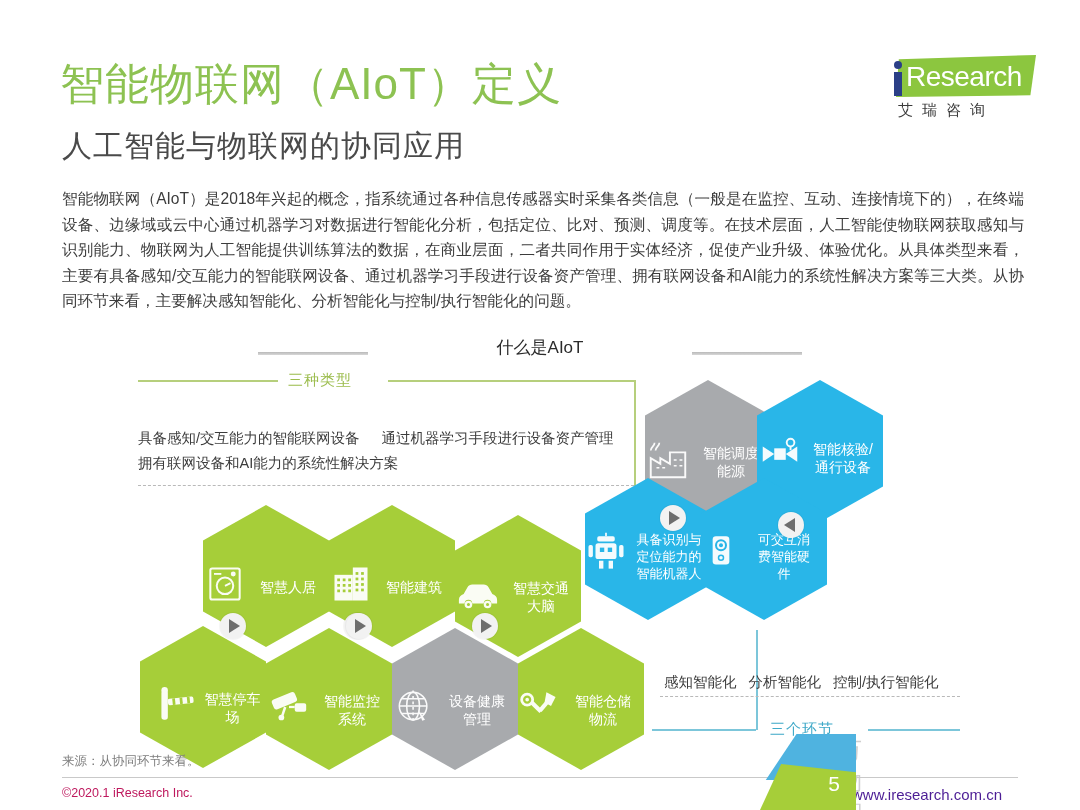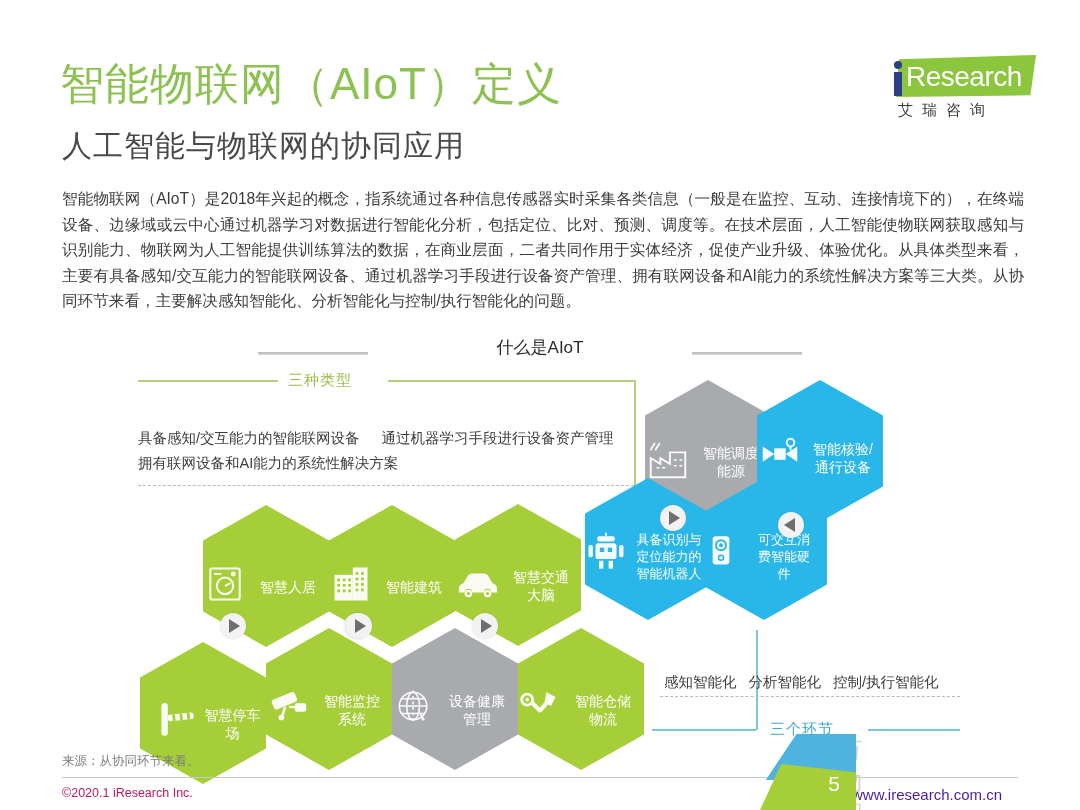--- a/index.html
+++ b/index.html
@@ -331,35 +331,35 @@
             <rect x="29" y="21" width="3" height="3"></rect>
               <rect x="35" y="21" width="3" height="3"></rect>
             <rect x="29" y="27" width="3" height="3"></rect>
               <rect x="35" y="27" width="3" height="3"></rect>
           </g>
         </svg>
       </span>
       <span class="hex-label" style="white-space:pre-line">智能建筑</span>
     </div>
 
-    <div class="hex green" style="left:455px; top:174px;">
+    <div class="hex green" style="left:455px; top:185px;">
       <span class="hex-icon">
         <svg viewBox="0 0 48 44" width="46" height="42">
           <path d="M4 28c0-3 2-5 5-6l4-7c1-2 3-3 5-3h12c2 0 4 1 5 3l4 7c3 1 5 3 5 6v4h-6a4 4 0 0 0-8 0H18a4 4 0 0 0-8 0H4z" fill="#ffffff"></path>
           <circle cx="14" cy="33" r="4" fill="#ffffff"></circle>
           <circle cx="34" cy="33" r="4" fill="#ffffff"></circle>
           <circle cx="14" cy="33" r="1.6" fill="#a6ce39"></circle>
           <circle cx="34" cy="33" r="1.6" fill="#a6ce39"></circle>
         </svg>
       </span>
       <span class="hex-label" style="white-space:pre-line">智慧交通
 大脑</span>
     </div>
 
-    <div class="hex green" style="left:140px; top:312px;padding-left:15px;">
+    <div class="hex green" style="left:140px; top:296px;padding-left:15px;">
       <span class="hex-icon">
         <svg viewBox="0 0 48 44" width="44" height="42">
           <rect x="7" y="6" width="7" height="32" rx="3" fill="#ffffff"></rect>
           <circle cx="10.5" cy="6" r="3.5" fill="#ffffff"></circle>
           <rect x="14" y="14" width="28" height="7" rx="2" fill="#ffffff" transform="rotate(-6 28 17)"></rect>
           <g fill="#a6ce39">
             <rect x="19" y="14" width="3" height="7" transform="rotate(-6 28 17)"></rect>
             <rect x="27" y="14" width="3" height="7" transform="rotate(-6 28 17)"></rect>
             <rect x="35" y="14" width="3" height="7" transform="rotate(-6 28 17)"></rect>
           </g>

